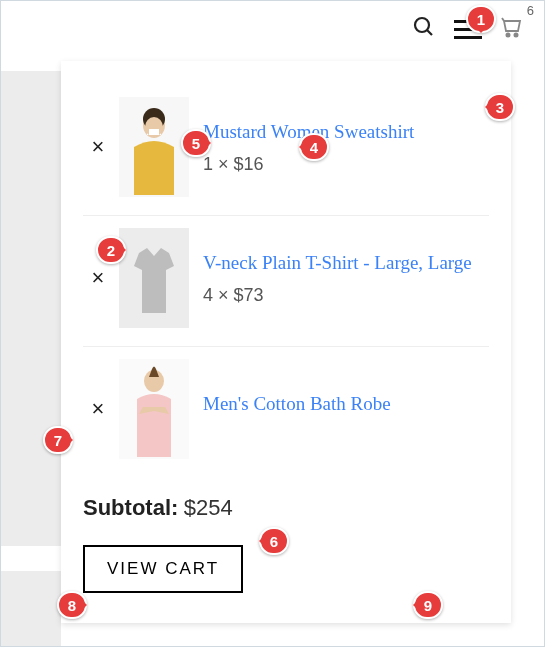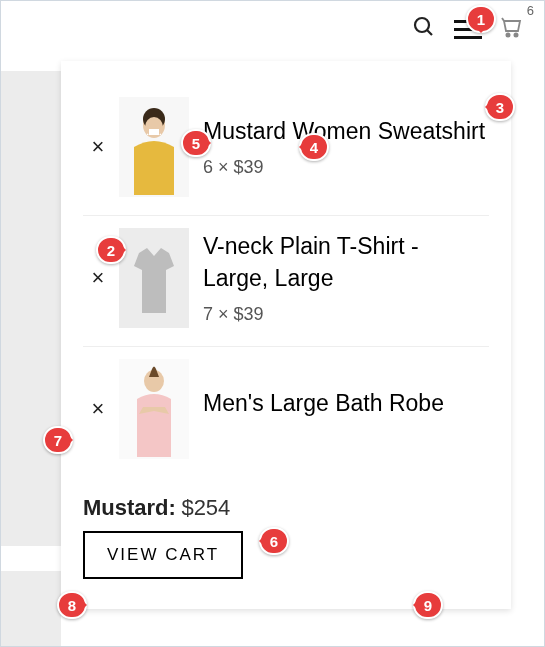--- a/index.html
+++ b/index.html
@@ -72,41 +72,42 @@
       height: 100px;
       margin: 0 14px 0 6px;
       flex-shrink: 0;
       display: flex;
       align-items: center;
       justify-content: center;
       background: #f5f5f5;
     }
     .item-info { flex: 1; }
     .item-title {
-      font-size: 23px;
-      color: #000000;
+      font-size: 19px;
+      color: #3b82f6;
       line-height: 1.35;
       margin-bottom: 10px;
-      font-family: Liberation Sans, sans-serif;
+      font-family: Liberation Serif, serif;
     }
     .item-qty-price {
       font-size: 18px;
       color: #555;
       font-family: -apple-system, Arial, sans-serif;
     }
     .subtotal-row {
       padding: 18px 0 10px 0;
       font-size: 22px;
       color: #222;
     }
     .subtotal-label { font-weight: bold; font-family: -apple-system, Arial, sans-serif; }
     .subtotal-value { font-family: -apple-system, Arial, sans-serif; color: #333; }
     .cart-buttons {
       display: flex;
       gap: 18px;
+      margin-top: 14px;
     }
     .cart-btn {
       border: 2px solid #000;
       background: #fff;
       padding: 12px 22px;
       font-size: 17px;
       letter-spacing: 2px;
       font-family: Arial, sans-serif;
       cursor: pointer;
       color: #000;
@@ -197,56 +198,56 @@
         <ellipse cx="35" cy="28" rx="11" ry="13" fill="#e8c9a8"></ellipse>
         <rect x="28" y="30" width="14" height="8" fill="#fff"></rect>
         <path d="M15 50 Q35 38 55 50 L55 98 L15 98 Z" fill="#e6b93e"></path>
         <circle cx="35" cy="22" r="11" fill="#3a2a1a"></circle>
         <ellipse cx="35" cy="30" rx="9" ry="10" fill="#e8c9a8"></ellipse>
         <rect x="30" y="32" width="10" height="6" fill="#fff"></rect>
       </svg>
     </div>
     <div class="item-info">
       <div class="item-title">Mustard Women Sweatshirt</div>
-      <div class="item-qty-price">6 × $39</div>
+      <div class="item-qty-price">1 × $16</div>
     </div>
   </div>
 
   <div class="cart-item">
     <div class="remove-x">×</div>
     <div class="thumb">
       <svg viewBox="0 0 70 100">
         <rect width="70" height="100" fill="#ececec"></rect>
         <path d="M20 25 L28 20 L35 28 L42 20 L50 25 L55 38 L47 42 L47 85 L23 85 L23 42 L15 38 Z" fill="#bdbdbd"></path>
       </svg>
     </div>
     <div class="item-info">
       <div class="item-title">V-neck Plain T-Shirt - Large, Large</div>
-      <div class="item-qty-price">7 × $39</div>
+      <div class="item-qty-price">4 × $73</div>
     </div>
   </div>
 
   <div class="cart-item" style="border-bottom:none;">
     <div class="remove-x">×</div>
     <div class="thumb">
       <svg viewBox="0 0 70 100">
         <rect width="70" height="100" fill="#fafafa"></rect>
         <ellipse cx="35" cy="22" rx="10" ry="11" fill="#e8c9a8"></ellipse>
         <path d="M33 10 Q35 5 37 10 L40 18 L30 18 Z" fill="#6b4a2a"></path>
         <path d="M18 40 Q35 30 52 40 L52 98 L18 98 Z" fill="#f4c6c6"></path>
         <path d="M24 48 L20 55 L35 52 L50 55 L46 48" fill="#e8c9a8"></path>
       </svg>
     </div>
     <div class="item-info">
-      <div class="item-title">Men's Large Bath Robe</div>
+      <div class="item-title">Men's Cotton Bath Robe</div>
     </div>
   </div>
 
   <div class="subtotal-row">
-    <span class="subtotal-label">Mustard:</span>
+    <span class="subtotal-label">Subtotal:</span>
     <span class="subtotal-value">$254</span>
   </div>
 
   <div class="cart-buttons">
     <button class="cart-btn">VIEW CART</button>
   </div>
 
 </div>
 
 <div class="marker tail-bottom" style="top:4px; left:465px;">1</div>

